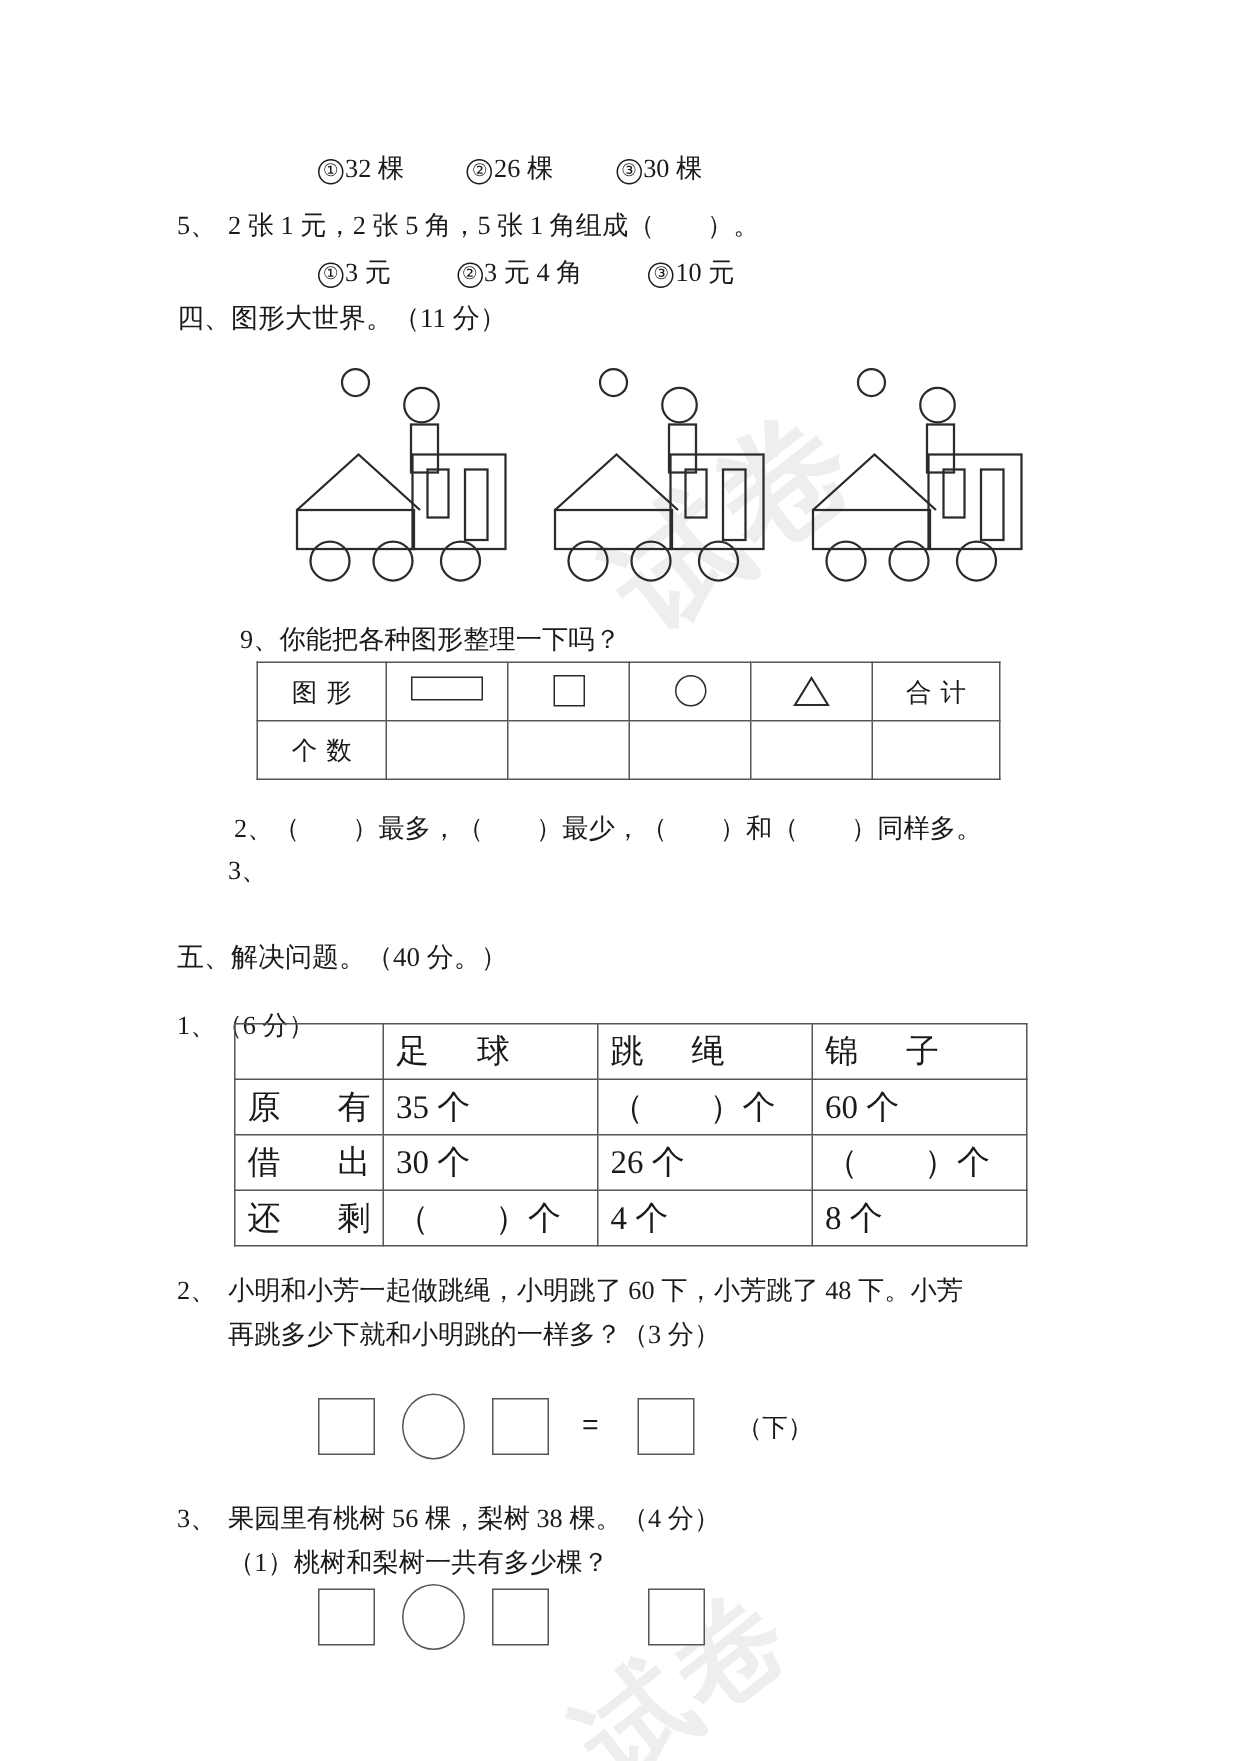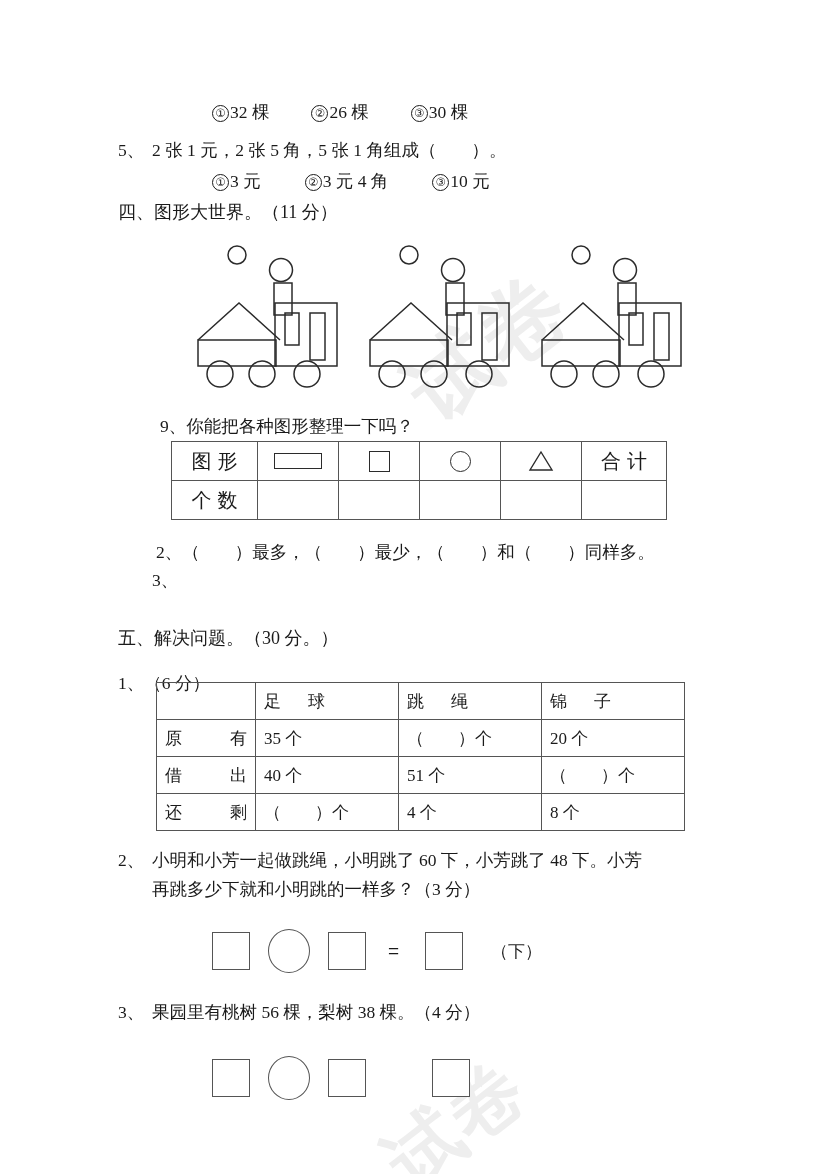--- a/index.html
+++ b/index.html
@@ -57,37 +57,37 @@
     position:absolute;left:171px;top:441px;
     border-collapse:collapse;
     z-index:3;
     background:transparent;
   }
   .shape-table td{
     border:1px solid #555;
     height:38px;
     text-align:center;
     vertical-align:middle;
-    font-size:20px;
+    font-size:17px;
     padding:0;
   }
   .st-label{width:85px;letter-spacing:6px;text-indent:6px;}
   .st-cell{width:80px;}
   .st-total{width:84px;letter-spacing:6px;text-indent:6px;}
 
   
   .sports-table{
     position:absolute;left:156px;top:682px;
     border-collapse:collapse;
     z-index:3;
   }
   .sports-table td{
     border:1px solid #555;
     height:36px;
-    font-size:17px;
+    font-size:22px;
     padding:0 8px;
     vertical-align:middle;
   }
   .sp-head{width:82px;}
   .sp-col{width:126px;}
   .sp-rowlabel{letter-spacing:0;text-align:justify;text-align-last:justify;width:82px;padding:0 10px;}
   .sp-colhead{text-align:left;padding-left:14px;letter-spacing:5px;}
 
   
   .mini-rect{
@@ -225,41 +225,41 @@
       <td class="st-cell"></td>
       <td class="st-total"></td>
     </tr>
   </tbody>
     </table>
 
   <div class="t fs17" style="left:156px;top:540px;">2、（　　）最多，（　　）最少，（　　）和（　　）同样多。</div>
 
   <div class="t fs17" style="left:152px;top:568px;">3、</div>
 
-  <div class="t fs18 bold" style="left:118px;top:626px;">五、解决问题。（30 分。）</div>
+  <div class="t fs18 bold" style="left:118px;top:626px;">五、解决问题。（40 分。）</div>
   <div class="t fs17" style="left:118px;top:658px;margin-top:13px;">1、（6 分）</div>
 
   <table class="sports-table">
     <tbody>
         <tr>
       <td class="sp-head"></td>
       <td class="sp-col sp-colhead">足　球</td>
       <td class="sp-col sp-colhead">跳　绳</td>
       <td class="sp-col sp-colhead">锦　子</td>
     </tr>
     <tr>
       <td class="sp-rowlabel">原　有</td>
       <td class="sp-col">35 个</td>
       <td class="sp-col">（　　）个</td>
-      <td class="sp-col">20 个</td>
+      <td class="sp-col">60 个</td>
     </tr>
     <tr>
       <td class="sp-rowlabel">借　出</td>
-      <td class="sp-col">40 个</td>
-      <td class="sp-col">51 个</td>
+      <td class="sp-col">30 个</td>
+      <td class="sp-col">26 个</td>
       <td class="sp-col">（　　）个</td>
     </tr>
     <tr>
       <td class="sp-rowlabel">还　剩</td>
       <td class="sp-col">（　　）个</td>
       <td class="sp-col">4 个</td>
       <td class="sp-col">8 个</td>
     </tr>
   </tbody>
     </table>
@@ -277,20 +277,21 @@
     <div style="width:22px;"></div>
     <div class="aeq">=</div>
     <div style="width:26px;"></div>
     <div class="abox"></div>
     <div style="width:28px;"></div>
     <div class="asuffix">（下）</div>
   </div>
 
   <div class="t fs17" style="left:118px;top:1000px;">3、</div>
   <div class="t fs17" style="left:152px;top:1000px;">果园里有桃树 56 棵，梨树 38 棵。（4 分）</div>
+  <div class="t fs17" style="left:152px;top:1029px;">（1）桃树和梨树一共有多少棵？</div>
 
   <div class="ansrow" style="left:212px;top:1056px;">
     <div class="abox"></div>
     <div style="width:18px;"></div>
     <div class="acirc"></div>
     <div style="width:18px;"></div>
     <div class="abox"></div>
     <div style="width:66px;"></div>
     <div class="abox"></div>
   </div>

